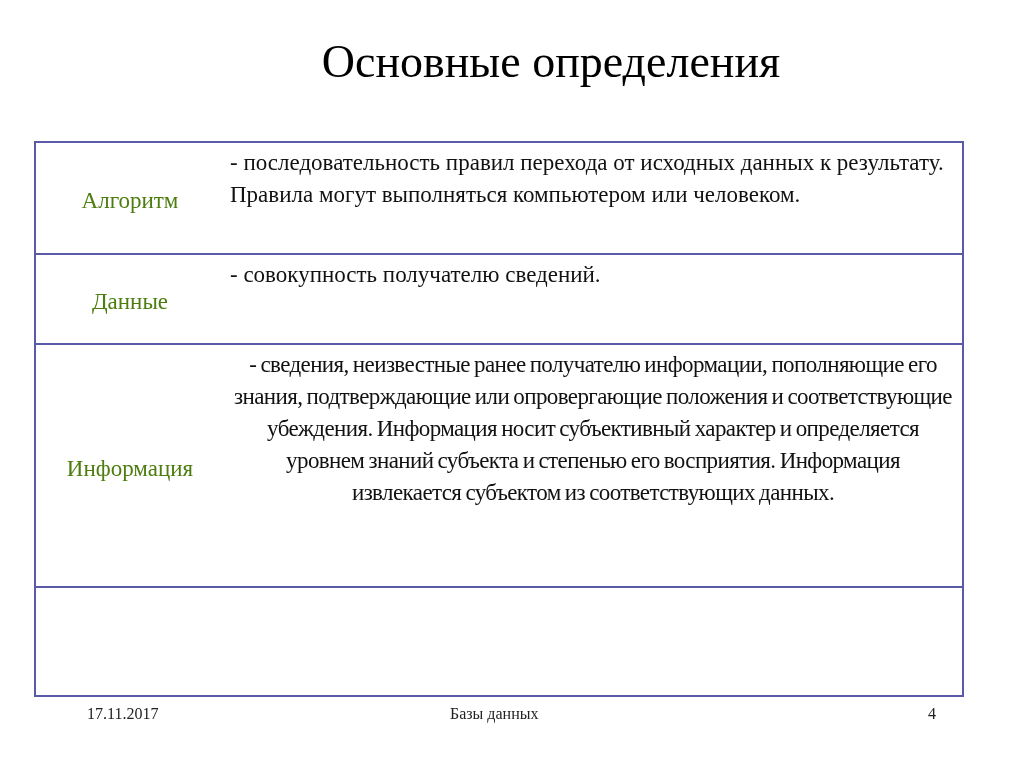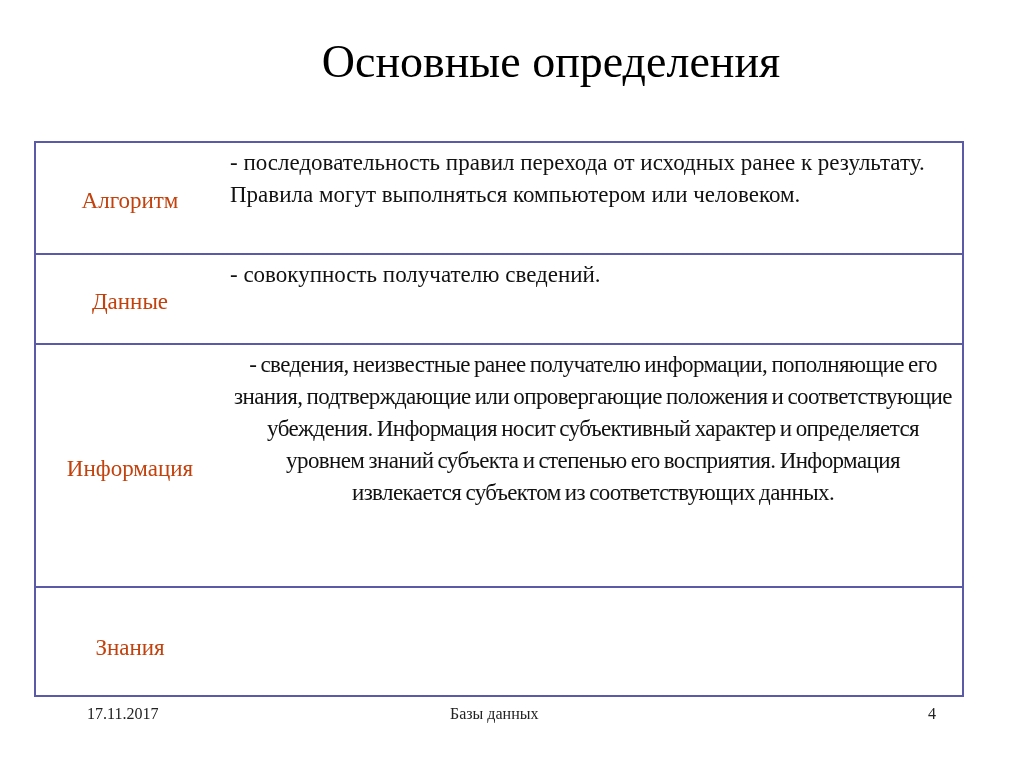--- a/index.html
+++ b/index.html
@@ -14,21 +14,21 @@
     .deftable {
       position: absolute; left: 34px; top: 141px; width: 930px;
       border: 2px solid #5a5aa8; box-sizing: border-box;
     }
     .row {
       display: flex; border-top: 2px solid #5a5aa8; box-sizing: border-box;
     }
     .row:first-child { border-top: none; }
     .term {
       width: 188px; flex: 0 0 188px; display: flex; align-items: center;
-      justify-content: center; font-size: 23px; color: #c2410c;
+      justify-content: center; font-size: 23px; color: #4d7c0f;
       padding-top: 6px; box-sizing: border-box;
     }
     .def {
       flex: 1; font-size: 23px; line-height: 32px; padding: 4px 6px 0 6px;
       box-sizing: border-box; color: #111;
     }
     .def.condensed { transform-origin: left top; letter-spacing: -0.6px; word-spacing: -1px; line-height: 32px; text-align: center; }
     .row-1 { height: 110px; }
     .row-2 { height: 90px; }
     .row-3 { height: 243px; }
@@ -42,30 +42,29 @@
     .footer.page { left: 928px; }
   </style>
 </head>
 <body>
 
 <div class="title">Основные определения</div>
 
 <div class="deftable">
   <div class="row row-1">
     <div class="term">Алгоритм</div>
-    <div class="def">- последовательность правил перехода от исходных ранее к результату. Правила могут выполняться компьютером или человеком.</div>
+    <div class="def">- последовательность правил перехода от исходных данных к результату. Правила могут выполняться компьютером или человеком.</div>
   </div>
   <div class="row row-2">
     <div class="term">Данные</div>
     <div class="def">- совокупность получателю сведений.</div>
   </div>
   <div class="row row-3">
     <div class="term">Информация</div>
     <div class="def condensed">- сведения, неизвестные ранее получателю информации, пополняющие его знания, подтверждающие или опровергающие положения и соответствующие убеждения. Информация носит субъективный характер и определяется уровнем знаний субъекта и степенью его восприятия. Информация извлекается субъектом из соответствующих данных.</div>
   </div>
   <div class="row row-4">
-    <div class="term">Знания</div>
   </div>
 </div>
 
 <div class="footer date">17.11.2017</div>
 <div class="footer center">Базы данных</div>
 <div class="footer page">4</div>
 
 </body></html>

